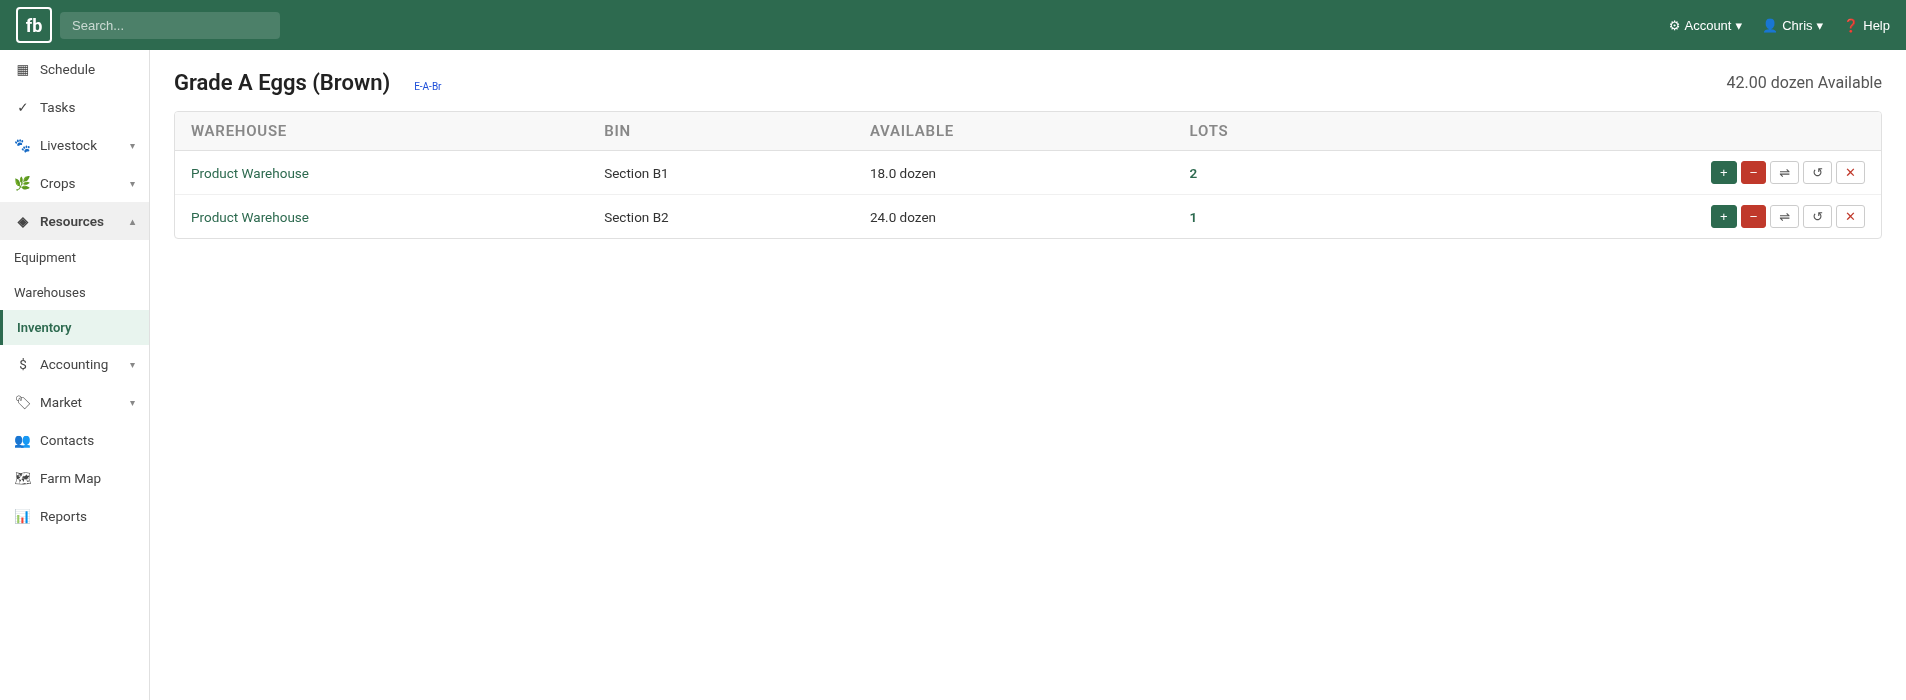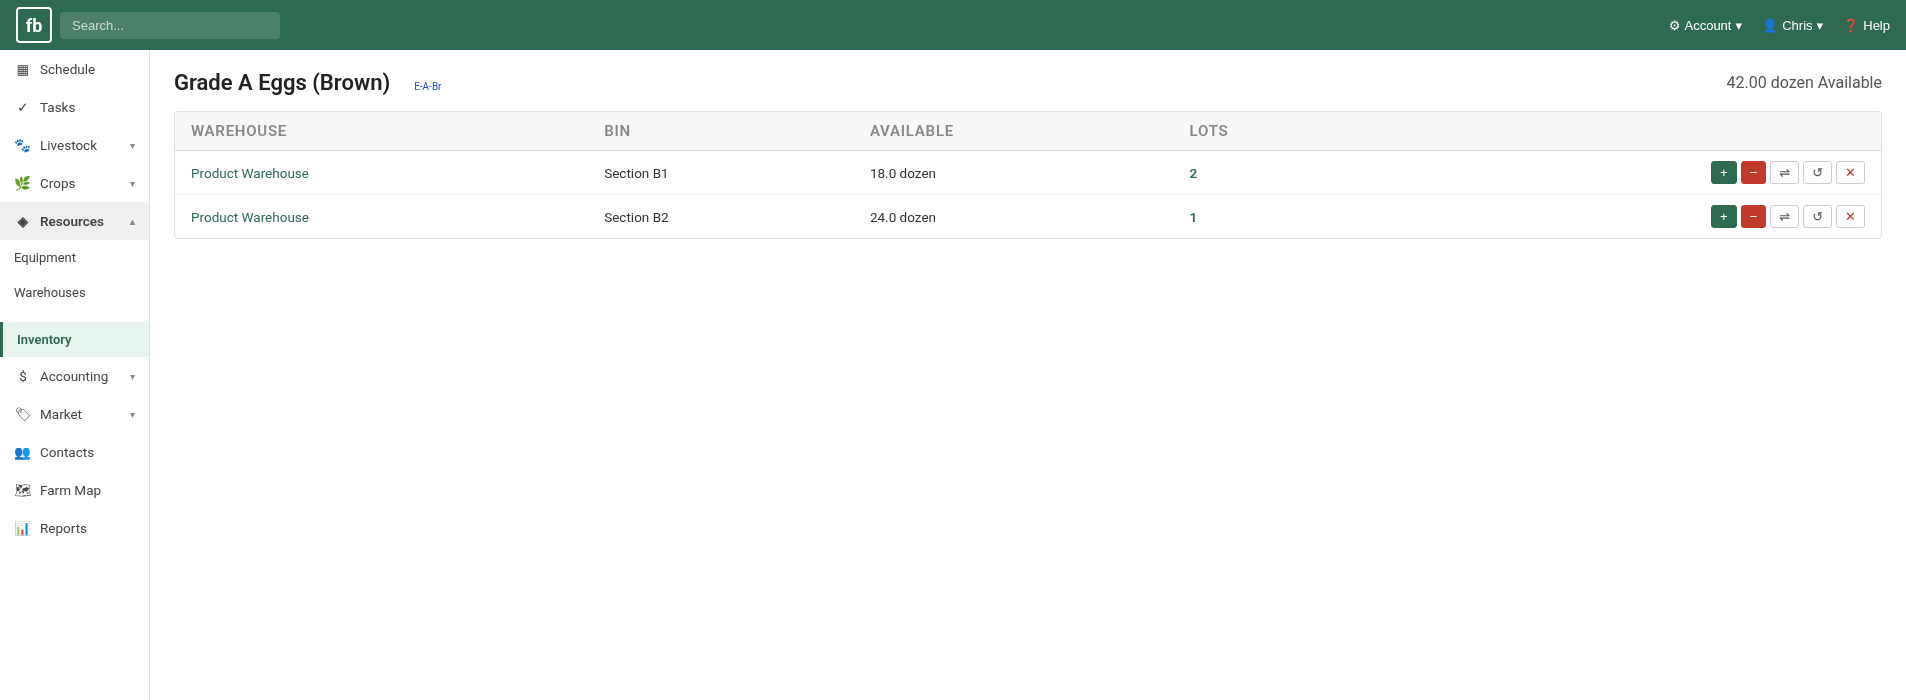--- a/index.html
+++ b/index.html
@@ -15,21 +15,21 @@
     .topnav-btn { color: #fff; font-size: 13px; cursor: pointer; display: flex; align-items: center; gap: 4px; background: none; border: none; }
 
     
     .layout { display: flex; flex: 1; overflow: hidden; }
 
     
     .sidebar { width: 150px; background: #fff; border-right: 1px solid #e0e0e0; display: flex; flex-direction: column; overflow-y: auto; flex-shrink: 0; }
     .sidebar-item { display: flex; align-items: center; padding: 10px 14px; cursor: pointer; color: #444; font-size: 13.5px; gap: 8px; }
     .sidebar-item.active { background: #f0f0f0; font-weight: 600; }
     .sidebar-item.sub { font-size: 13px; }
-    .sidebar-item.sub.active { background: #e8f4ee; color: #2d6a4f; font-weight: 600; border-left: 3px solid #2d6a4f; margin-top: 12px; }
+    .sidebar-item.sub.active { background: #e8f4ee; color: #2d6a4f; font-weight: 600; border-left: 3px solid #2d6a4f; }
     .sidebar-icon { width: 18px; height: 18px; display: inline-flex; align-items: center; justify-content: center; flex-shrink: 0; }
     .sidebar-chevron { margin-left: auto; font-size: 10px; color: #888; }
 
     
     .main { flex: 1; display: flex; flex-direction: column; overflow: hidden; background: #fff; }
     .main-content { flex: 1; padding: 20px 24px; overflow-y: auto; }
 
     
     .page-header { display: flex; align-items: center; justify-content: space-between; margin-bottom: 16px; }
     .page-title-group { display: flex; align-items: baseline; gap: 24px; }

